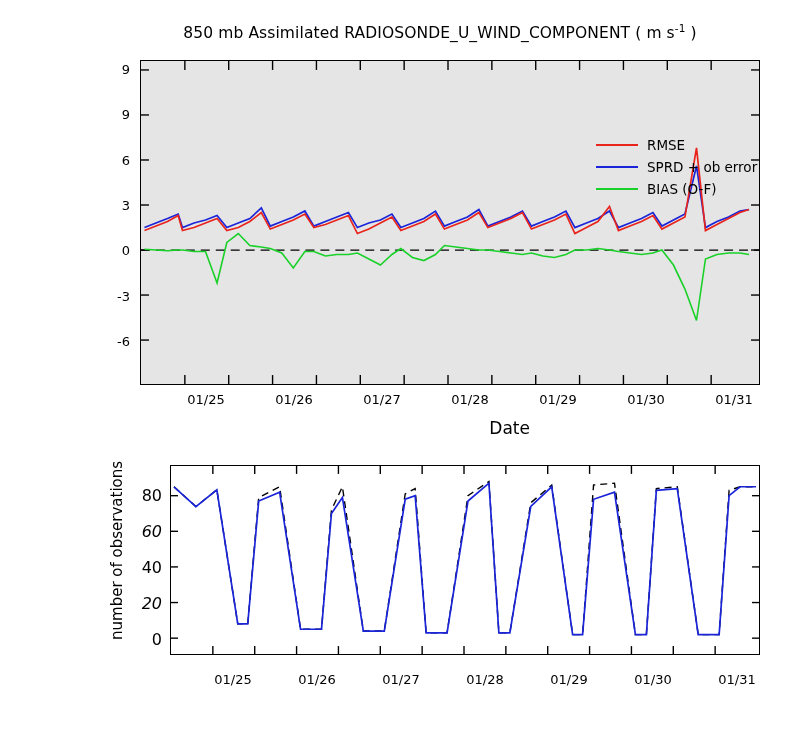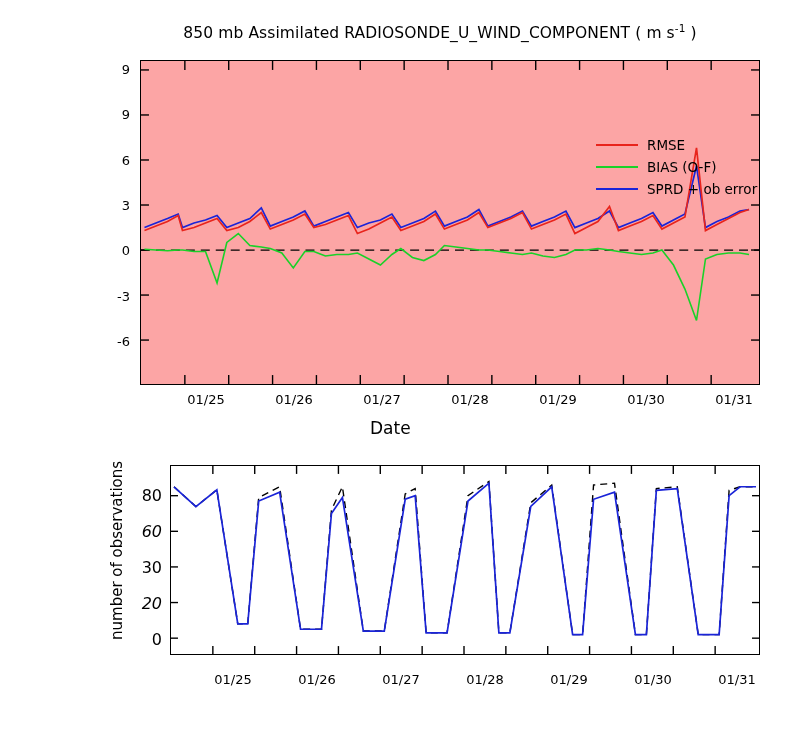--- a/index.html
+++ b/index.html
@@ -21,30 +21,30 @@
   }
   .title sup{font-size:10.5px;vertical-align:super;}
 
   
   #panel1{
     position:absolute;
     left:100px; top:60px;
     width:620px; height:325px;
     border:1.4px solid #000;
     box-sizing:border-box;
-    background:#fca5a5;
+    background:#e5e5e5;
   }
   #panel1 .plotsvg{position:absolute;left:0;top:0;width:100%;height:100%;}
   .p1-ylabel{position:absolute;width:34px;text-align:right;font-size:13px;transform:translateY(-50%);}
   .p1-xlabel{position:absolute;font-size:13px;transform:translateX(-50%);}
 
   .axis-name{
     position:absolute;
     font-size:17px;
-    text-align:left;
+    text-align:right;
   }
 
   
   .legend{
     position:absolute;
     left:455px;
     top:73px;
     font-size:13.5px;
     line-height:22px;
   }
@@ -142,26 +142,26 @@
 
       <polyline fill="none" stroke="#e8241c" stroke-width="1.7" points="3.5,170.6 15,166.1 26.6,161.5 37.3,155.5 41.6,170.6 53.2,167.6 64.7,163.0 76.3,158.5 86.1,170.6 97.6,167.6 109.2,161.5 120.7,152.5 129.7,169.1 141.3,164.5 152.8,160.0 164.4,154.0 173.4,167.6 185,164.5 196.5,160.0 208.1,155.5 217.1,173.6 228.6,169.1 240.2,163.0 251.7,157.0 260.7,170.6 272.3,166.1 283.8,161.5 295.4,154.0 304.4,169.1 315.9,164.5 327.5,160.0 339,152.5 348,167.6 359.6,163.0 371.1,158.5 382.7,152.5 391.7,169.1 403.2,164.5 414.8,160.0 426.3,154.0 435.3,173.6 446.9,167.6 458.4,161.5 470,146.4 479,170.6 490.5,166.1 502.1,161.5 513.6,155.5 522.6,169.1 534.2,163.0 545.7,157.0 557.3,87.5 566.3,170.6 577.8,164.5 589.4,158.5 600.9,152.5 610,149.4"></polyline>
     </svg>
 
     <div class="legend">
       <div class="row">
         <span class="swatch" style="border-top-color:#e8241c"></span>
         <span class="lbl">RMSE</span>
       </div>
       <div class="row">
+        <span class="swatch" style="border-top-color:#1a24d8"></span>
+        <span class="lbl">SPRD + ob error</span>
+      </div>
+      <div class="row">
         <span class="swatch" style="border-top-color:#19d128"></span>
         <span class="lbl">BIAS (O-F)</span>
-      </div>
-      <div class="row">
-        <span class="swatch" style="border-top-color:#1a24d8"></span>
-        <span class="lbl">SPRD + ob error</span>
       </div>
     </div>
   </div>
 
   <div class="p1-ylabel" style="left:56px;top:69px;">9</div>
   <div class="p1-ylabel" style="left:56px;top:114.3px;">9</div>
   <div class="p1-ylabel" style="left:56px;top:159.6px;">6</div>
   <div class="p1-ylabel" style="left:56px;top:204.9px;">3</div>
   <div class="p1-ylabel" style="left:56px;top:250.2px;">0</div>
   <div class="p1-ylabel" style="left:56px;top:295.5px;">-3</div>
@@ -221,21 +221,21 @@
       </g>
 
       <polyline fill="none" stroke="#000" stroke-width="1.4" stroke-dasharray="7,5" points="3,21 25,41 46,24 67,159.6 77,159.6 88,31.8 109,21 130,165 151,165 161,44.4 172,21 193,166.8 214,166.8 235,28.2 245,22.8 256,168.6 277,168.6 298,30 319,15.6 329,168.6 340,168.6 361,37.2 382,19.2 403,170.4 413,170.4 424,19.2 445,17.4 466,170.4 477,170.4 487,22.8 508,21 529,170.4 550,170.4 560,24.6 571,21 587,21"></polyline>
 
       <polyline fill="none" stroke="#1a24d8" stroke-width="1.7" points="3,21 25,41 46,24 67,159.6 77,159.6 88,35.4 109,26.4 130,165 151,165 161,48 172,31.8 193,166.8 214,166.8 235,33.6 245,30 256,168.6 277,168.6 298,35.4 319,17.4 329,168.6 340,168.6 361,40.8 382,21 403,170.4 413,170.4 424,33.6 445,26.4 466,170.4 477,170.4 487,24.6 508,22.8 529,170.4 550,170.4 560,30 571,21 587,21"></polyline>
     </svg>
   </div>
 
   <div class="p2-ylabel" style="left:88px;top:495px;">80</div>
   <div class="p2-ylabel" style="left:88px;top:531px;font-style:italic;">60</div>
-  <div class="p2-ylabel" style="left:88px;top:567px;">30</div>
+  <div class="p2-ylabel" style="left:88px;top:567px;">40</div>
   <div class="p2-ylabel" style="left:88px;top:603px;font-style:italic;">20</div>
   <div class="p2-ylabel" style="left:88px;top:639px;">0</div>
 
   <div class="p2-xlabel" style="left:193px;top:672px;">01/25</div>
   <div class="p2-xlabel" style="left:277px;top:672px;">01/26</div>
   <div class="p2-xlabel" style="left:361px;top:672px;">01/27</div>
   <div class="p2-xlabel" style="left:445px;top:672px;">01/28</div>
   <div class="p2-xlabel" style="left:529px;top:672px;">01/29</div>
   <div class="p2-xlabel" style="left:613px;top:672px;">01/30</div>
   <div class="p2-xlabel" style="left:697px;top:672px;">01/31</div>

